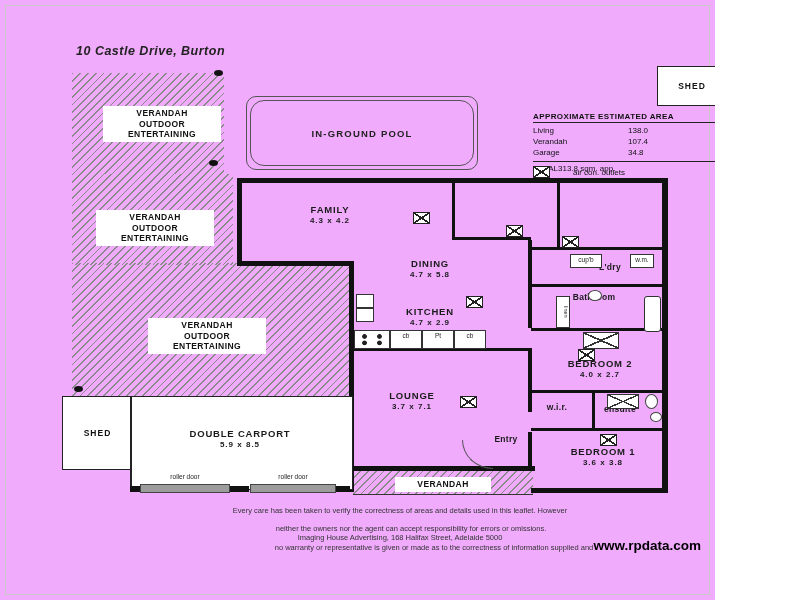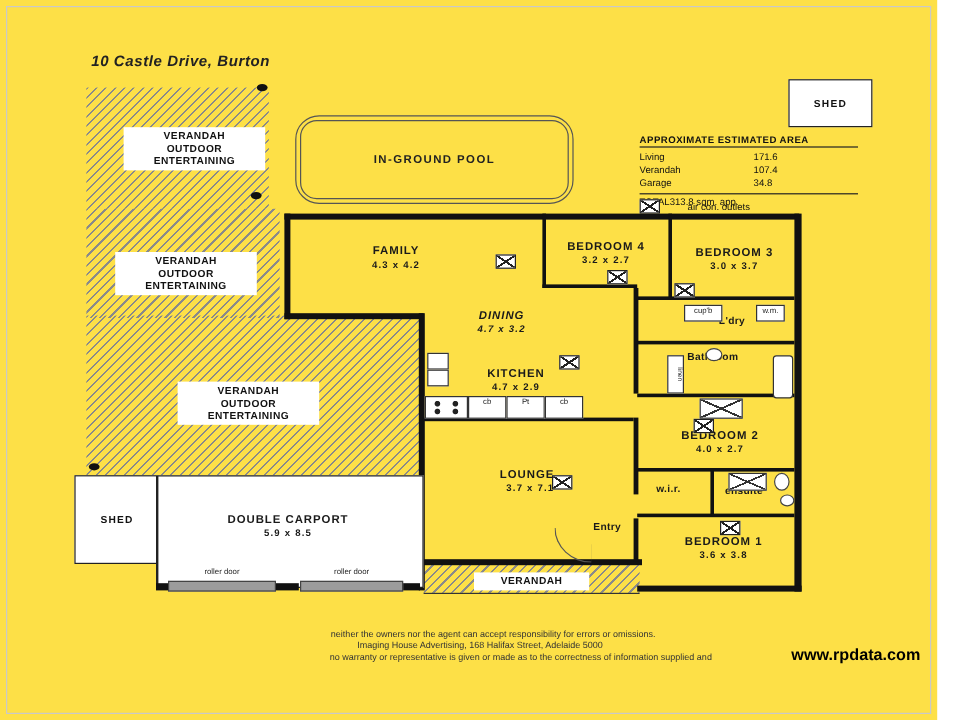--- a/index.html
+++ b/index.html
@@ -1,16 +1,16 @@
 <!DOCTYPE html>
 <html><head>
 <meta charset="utf-8">
 <style>
   html,body{margin:0;padding:0;background:#fff;}
-  .canvas{position:relative;width:781px;height:600px;background:#fde047;overflow:hidden;
+  .canvas{position:relative;width:715px;height:600px;background:#f0abfc;overflow:hidden;
           font-family:"Liberation Sans","DejaVu Sans",sans-serif;color:#111;}
   .frame{position:absolute;left:5px;top:5px;right:5px;bottom:5px;border:1px solid #c9c9c9;}
   .title{position:absolute;left:76px;top:44px;font-size:12.5px;font-weight:bold;font-style:italic;letter-spacing:.5px;color:#222;}
   .hatch{position:absolute;background:repeating-linear-gradient(135deg,#8a8a8a 0 1.3px,rgba(255,255,255,0) 1.3px 5.5px);}
   .vlabel{position:absolute;background:#fff;text-align:center;font-weight:bold;font-size:8.5px;line-height:1.25;letter-spacing:.4px;padding:2px 3px;}
   .wall{position:absolute;background:#111;}
   .dot{position:absolute;width:9px;height:6px;background:#111;border-radius:50%;}
   .room{position:absolute;text-align:center;font-weight:bold;color:#1a1a1a;letter-spacing:.8px;}
   .room .nm{font-size:9.5px;}
   .room .dm{font-size:8px;margin-top:1px;letter-spacing:1px;}
@@ -22,21 +22,21 @@
   .robe{position:absolute;border:1px solid #333;background-color:#fff;
         background-image:linear-gradient(to top right,rgba(0,0,0,0) 47%,#333 47%,#333 53%,rgba(0,0,0,0) 53%),
                          linear-gradient(to bottom right,rgba(0,0,0,0) 47%,#333 47%,#333 53%,rgba(0,0,0,0) 53%);}
   .box{position:absolute;border:1px solid #333;background:#fff;font-size:6.5px;line-height:1.6;text-align:center;color:#222;overflow:hidden;}
   .oval{position:absolute;border:1px solid #444;border-radius:50%;background:#fff;}
   .stove{position:absolute;border:1px solid #333;background-color:#fff;
          background-image:radial-gradient(circle at 28% 32%,#222 2px,rgba(0,0,0,0) 2.7px),
                           radial-gradient(circle at 72% 32%,#222 2px,rgba(0,0,0,0) 2.7px),
                           radial-gradient(circle at 28% 70%,#222 2px,rgba(0,0,0,0) 2.7px),
                           radial-gradient(circle at 72% 70%,#222 2px,rgba(0,0,0,0) 2.7px);}
-  .pool-outer{position:absolute;left:246px;top:96px;width:230px;height:72px;border:1.5px solid #555;border-radius:20px;}
+  .pool-outer{position:absolute;left:246px;top:96px;width:230px;height:72px;border:1.5px solid #555;border-radius:10px;}
   .pool-inner{position:absolute;left:3px;top:3px;right:3px;bottom:3px;border:1px solid #555;border-radius:14px;
               display:flex;align-items:center;justify-content:center;font-size:9.5px;font-weight:bold;letter-spacing:1.2px;color:#222;}
   .shed{position:absolute;border:1.5px solid #222;background:#fff;display:flex;align-items:center;justify-content:center;
         font-size:8.5px;font-weight:bold;letter-spacing:1px;}
   .carport{position:absolute;left:130px;top:396px;width:220px;height:92px;border:1px solid #222;border-left-width:2px;background:#fff;}
   .atable{position:absolute;left:533px;top:112px;width:182px;font-size:8px;color:#111;}
   .atable .hdr{font-weight:bold;letter-spacing:.4px;border-bottom:1px solid #222;padding-bottom:1px;margin-bottom:2px;}
   .arow{display:flex;line-height:1.4;}
   .arow .al{width:95px;}
   .atotal{border-top:1px solid #222;margin-top:2px;padding-top:2px;display:flex;}
@@ -87,21 +87,21 @@
     <div class="pool-inner">IN-GROUND POOL</div>
   </div>
 
   <div class="shed" style="left:657px;top:66px;width:68px;height:38px;">SHED</div>
   <div class="shed" style="left:62px;top:396px;width:69px;height:72px;">SHED</div>
 
   <div class="atable">
     <div class="hdr">APPROXIMATE ESTIMATED AREA</div>
     <div class="arow">
       <span class="al">Living</span>
-      <span>171.6</span>
+      <span>138.0</span>
     </div>
     <div class="arow">
       <span class="al">Verandah</span>
       <span>107.4</span>
     </div>
     <div class="arow">
       <span class="al">Garage</span>
       <span>34.8</span>
     </div>
     <div class="atotal">
@@ -142,47 +142,39 @@
   <div class="wall" style="left:333px;top:486px;width:17px;height:6px;"></div>
   <div class="rlabel" style="left:150px;top:473px;">roller door</div>
   <div class="rlabel" style="left:258px;top:473px;">roller door</div>
   <div class="rdoor" style="left:140px;top:484px;width:88px;"></div>
   <div class="rdoor" style="left:250px;top:484px;width:84px;"></div>
 
   <div class="room" style="left:255px;top:204px;width:150px;">
     <div class="nm">FAMILY</div>
     <div class="dm">4.3 x 4.2</div>
   </div>
-  <div class="room" style="left:455px;top:200px;width:100px;">
-    <div class="nm">BEDROOM 4</div>
-    <div class="dm">3.2 x 2.7</div>
-  </div>
-  <div class="room" style="left:562px;top:205px;width:100px;">
-    <div class="nm">BEDROOM 3</div>
-    <div class="dm">3.0 x 3.7</div>
-  </div>
-  <div class="room" style="left:368px;top:258px;width:100px;font-style:italic;">
+  <div class="room" style="left:380px;top:258px;width:100px;">
     <div class="nm">DINING</div>
-    <div class="dm">4.7 x 3.2</div>
+    <div class="dm">4.7 x 5.8</div>
   </div>
   <div class="room" style="left:380px;top:306px;width:100px;">
     <div class="nm">KITCHEN</div>
     <div class="dm">4.7 x 2.9</div>
   </div>
   <div class="room sm" style="left:585px;top:262px;width:50px;">
     <div class="nm">L'dry</div>
   </div>
   <div class="room sm" style="left:562px;top:292px;width:64px;">
     <div class="nm">Bathroom</div>
   </div>
   <div class="room" style="left:550px;top:358px;width:100px;">
     <div class="nm">BEDROOM 2</div>
     <div class="dm">4.0 x 2.7</div>
   </div>
-  <div class="room" style="left:362px;top:390px;width:100px;text-align:right;">
+  <div class="room" style="left:362px;top:390px;width:100px;">
     <div class="nm">LOUNGE</div>
     <div class="dm">3.7 x 7.1</div>
   </div>
   <div class="room sm" style="left:536px;top:402px;width:42px;">
     <div class="nm">w.i.r.</div>
   </div>
   <div class="room sm" style="left:596px;top:404px;width:48px;">
     <div class="nm">ensuite</div>
   </div>
   <div class="room" style="left:553px;top:446px;width:100px;">
@@ -215,17 +207,18 @@
   <div class="box" style="left:630px;top:254px;width:22px;height:12px;">w.m.</div>
   <div class="linen" style="left:556px;top:296px;width:12px;height:30px;">linen</div>
   <div class="robe" style="left:583px;top:332px;width:34px;height:15px;"></div>
   <div class="robe" style="left:607px;top:394px;width:30px;height:13px;"></div>
   <div class="box" style="left:644px;top:296px;width:15px;height:34px;border-radius:3px;"></div>
   <div class="oval" style="left:588px;top:290px;width:12px;height:9px;"></div>
   <div class="oval" style="left:645px;top:394px;width:11px;height:13px;"></div>
   <div class="oval" style="left:650px;top:412px;width:10px;height:8px;"></div>
   <div class="arc" style="left:462px;top:440px;"></div>
 
+  <div class="disc" style="top:506px;">Every care has been taken to verify the correctness of areas and details used in this leaflet. However</div>
   <div class="disc" style="top:543px;padding-left:34px;">no warranty or representative is given or made as to the correctness of information supplied and</div>
   <div class="disc" style="top:524px;margin-left:11px;">neither the owners nor the agent can accept responsibility for errors or omissions.</div>
   <div class="disc" style="top:533px;">Imaging House Advertising, 168 Halifax Street, Adelaide 5000</div>
   <div class="brand">www.rpdata.com</div>
 </div>
 
 </body></html>

